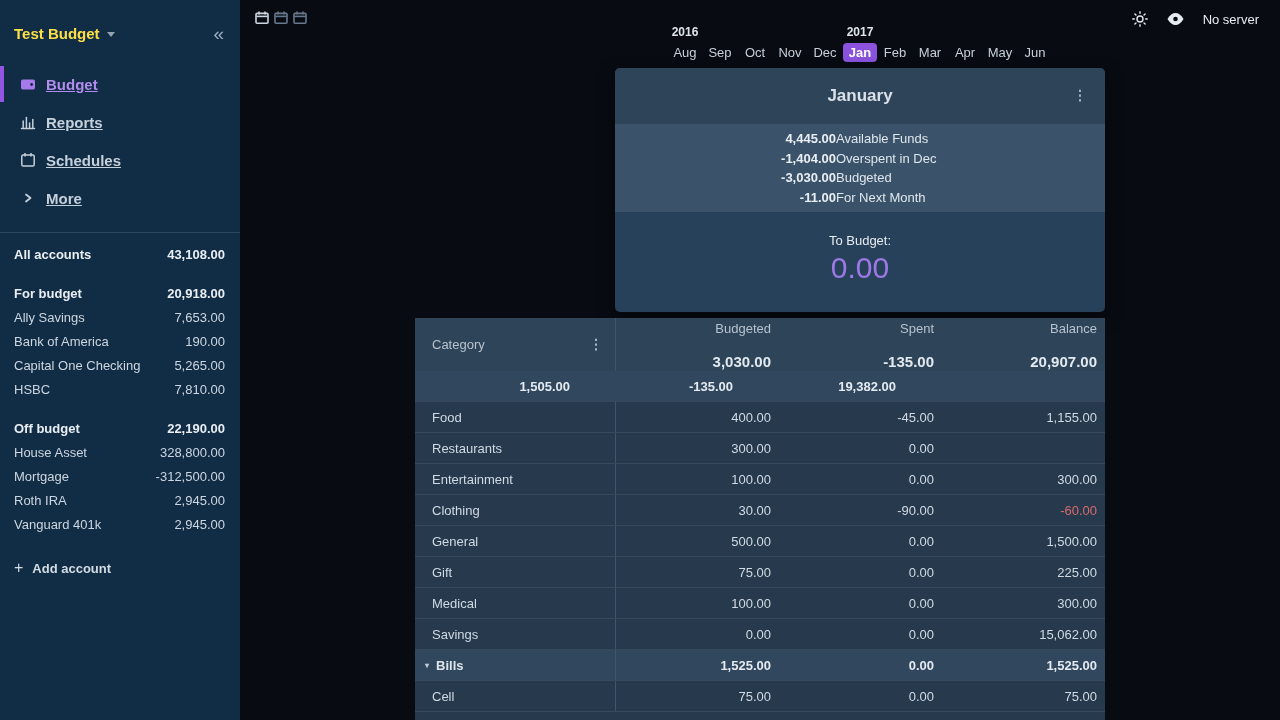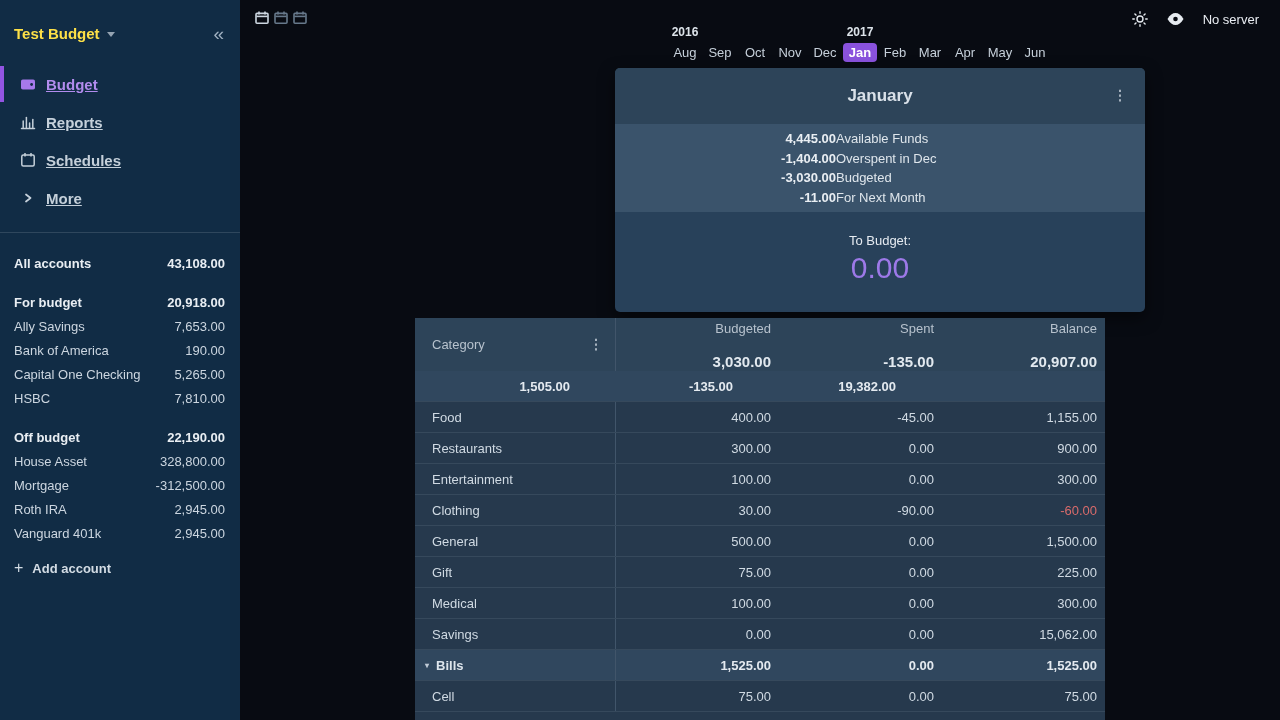--- a/index.html
+++ b/index.html
@@ -26,21 +26,21 @@
   nav{margin-top:22px;}
   .nav-item{position:relative;display:flex;align-items:center;height:38px;padding-left:20px;
             font-size:15px;font-weight:700;color:#c5d0da;cursor:pointer;text-decoration:underline;}
   .nav-item .nicon{width:16px;height:16px;margin-right:10px;display:flex;align-items:center;justify-content:center;color:#c5d0da;}
   .nav-item.active{color:var(--accent-text);}
   .nav-item.active .nicon{color:#a679ec;}
   .nav-item.active::before{content:"";position:absolute;left:0;top:1px;bottom:1px;width:4px;background:var(--accent-bar);}
   .nav-item .nicon svg{display:block;}
 
   .accounts{margin-top:15px;border-top:1px solid rgba(255,255,255,.13);padding:14px 15px 0 14px;}
-  .account-row{display:flex;justify-content:space-between;align-items:flex-end;height:24px;
+  .account-row{display:flex;justify-content:space-between;align-items:flex-start;height:24px;
                font-size:13px;color:#ccd6e0;cursor:pointer;white-space:nowrap;}
   .account-row.bold{font-weight:700;color:#e9eef3;}
   .account-row.space{margin-top:15px;}
   .add-account{display:flex;align-items:center;gap:9px;margin:15px 15px 0 14px;height:24px;
                font-size:13px;font-weight:700;color:#d3dce4;cursor:pointer;}
   .plus{font-size:16px;font-weight:400;line-height:1;}
   .plus::before{content:"+";}
 
   
   .main{position:absolute;left:240px;top:0;width:1040px;height:720px;}
@@ -55,21 +55,21 @@
 
   .year{position:absolute;top:25px;width:36px;text-align:center;font-size:12px;font-weight:700;color:#dde4ea;}
   .year.y0{left:427px;}
   .year.y1{left:602px;}
   .months{position:absolute;left:375px;top:42px;width:490px;display:flex;justify-content:center;}
   .month{width:35px;height:21px;display:flex;align-items:center;justify-content:center;
          font-size:13px;color:#c6d0da;cursor:pointer;}
   .month .pill{padding:2px 6px;border-radius:4px;}
   .month.selected .pill{background:var(--accent);color:#ffffff;font-weight:700;}
 
-  .card{position:absolute;left:375px;top:68px;width:530px;height:244px;border-radius:5px;
+  .card{position:absolute;left:375px;top:68px;width:490px;height:244px;border-radius:5px;
         overflow:hidden;background:var(--cardbody-bg);box-shadow:0 6px 16px rgba(0,0,0,.5);}
   .card-head{height:56px;background:var(--head-bg);display:flex;align-items:center;justify-content:center;position:relative;}
   .card-title{font-size:17px;font-weight:700;color:#d9e1e9;}
   .dots{color:#a7b3bf;font-weight:700;font-size:14px;line-height:1;cursor:pointer;}
   .dots::before{content:"\22EE";}
   .card-head .dots{position:absolute;right:18px;top:20px;}
   .card-summary{height:88px;background:var(--summary-bg);display:flex;flex-direction:column;justify-content:center;gap:0;padding:4px 0;}
   .s-row{display:flex;align-items:center;height:19.5px;font-size:13px;}
   .s-num{width:221px;text-align:right;font-weight:700;color:#e9eef3;}
   .s-label{color:#dfe6ec;}
@@ -349,21 +349,20 @@
           <div class="cell">400.00</div>
           <div class="cell">-45.00</div>
           <div class="cell">1,155.00</div>
         </div>
         <div class="trow">
           <div class="cat">
             <span>Restaurants</span>
           </div>
           <div class="cell">300.00</div>
           <div class="cell">0.00</div>
-          <div class="cell">900.00</div>
         </div>
         <div class="trow">
           <div class="cat">
             <span>Entertainment</span>
           </div>
           <div class="cell">100.00</div>
           <div class="cell">0.00</div>
           <div class="cell">300.00</div>
         </div>
         <div class="trow">

